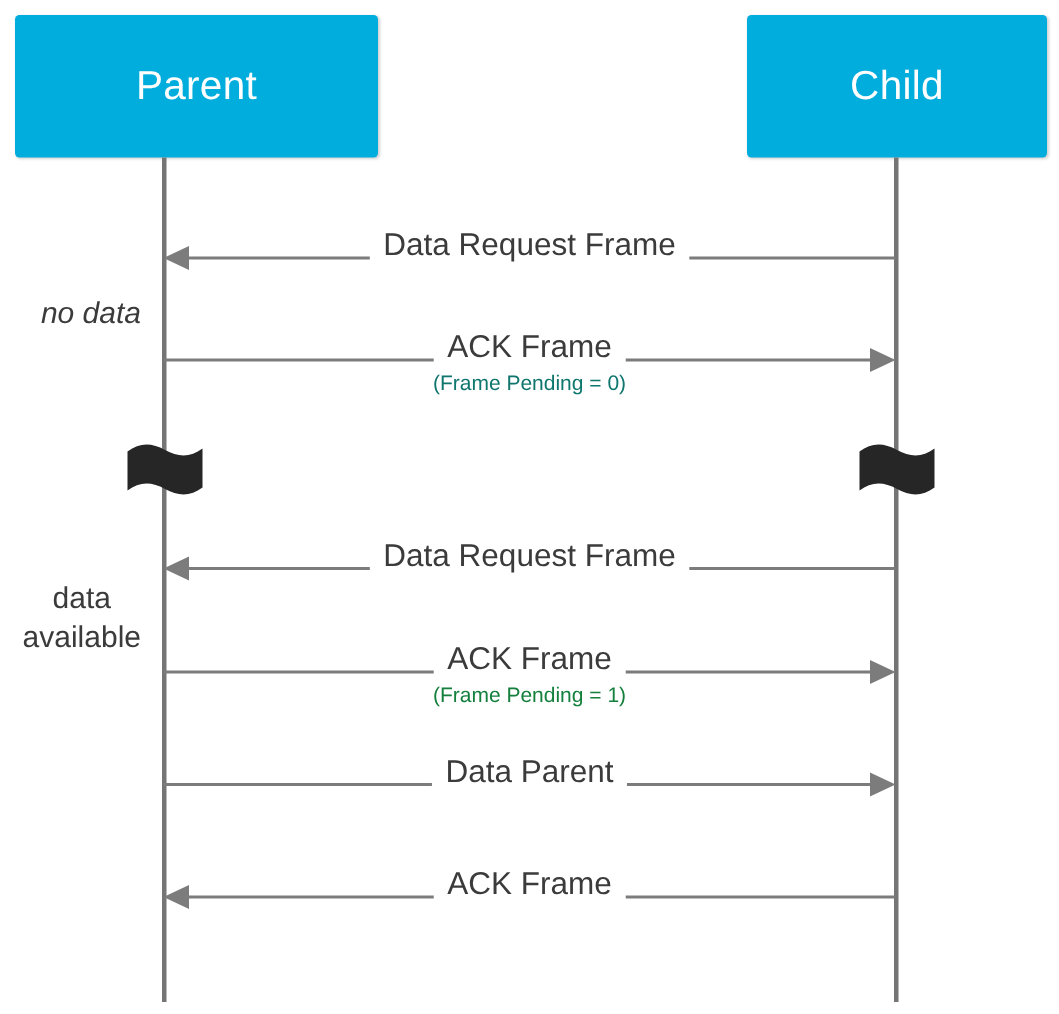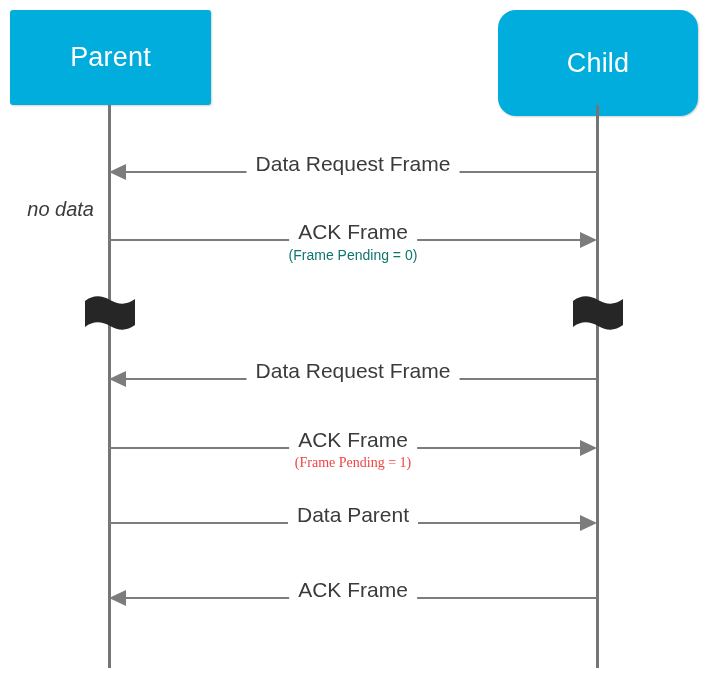--- a/index.html
+++ b/index.html
@@ -30,25 +30,25 @@
     box-shadow: 1px 1px 2px rgba(0,0,0,0.18);
     color: #ffffff;
     font-size: 27px;
     font-weight: 400;
     letter-spacing: 0.2px;
     line-height: 1;
     user-select: none;
   }
   #participant-parent {
     left: 10px;  top: 10px;
-    width: 201px; height: 95px;
+    width: 242px; height: 95px;
   }
   #participant-child {
     left: 498px; top: 10px;
-    width: 200px; height: 106px; border-radius: 18px;
+    width: 200px; height: 95px;
   }
 
   
   .lifeline {
     position: absolute;
     width: 3px;
     background: #757575;
     top: 105px;
     height: 563px;
   }
@@ -175,31 +175,33 @@
   <div class="message" style="top:379px;">
     <div class="arrowhead to-left" style="border-right-color: rgb(124, 124, 124);"></div>
     <div class="msg-line-left" style="left: 17px; right: 0px; background: rgb(124, 124, 124);"></div>
     <div class="msg-label" style="color: rgb(59, 59, 59);">Data Request Frame</div>
   </div>
 
   <div class="message" style="top:448px;">
     <div class="arrowhead to-right" style="border-left-color: rgb(124, 124, 124);"></div>
     <div class="msg-line-right" style="left: 0px; right: 17px; background: rgb(124, 124, 124);"></div>
     <div class="msg-label" style="color: rgb(59, 59, 59);">ACK Frame</div>
-    <div class="msg-sublabel" style="color: #ef4444; font-family: Liberation Serif, serif;">(Frame Pending = 1)</div>
+    <div class="msg-sublabel" style="color: #15803d;">(Frame Pending = 1)</div>
   </div>
 
   <div class="message" style="top:523px;">
     <div class="arrowhead to-right" style="border-left-color: rgb(124, 124, 124);"></div>
     <div class="msg-line-right" style="left: 0px; right: 17px; background: rgb(124, 124, 124);"></div>
     <div class="msg-label" style="color: rgb(59, 59, 59);">Data Parent</div>
   </div>
 
   <div class="message" style="top:598px;">
     <div class="arrowhead to-left" style="border-right-color: rgb(124, 124, 124);"></div>
     <div class="msg-line-left" style="left: 17px; right: 0px; background: rgb(124, 124, 124);"></div>
     <div class="msg-label" style="color: rgb(59, 59, 59);">ACK Frame</div>
   </div>
 
   <div class="side-note" style="top: 196px; color: rgb(59, 59, 59); font-style: italic;">no data</div>
 
+  <div class="side-note" style="top: 386px; color: rgb(59, 59, 59);">data
+available</div>
 
 </div>
 
 </body></html>

